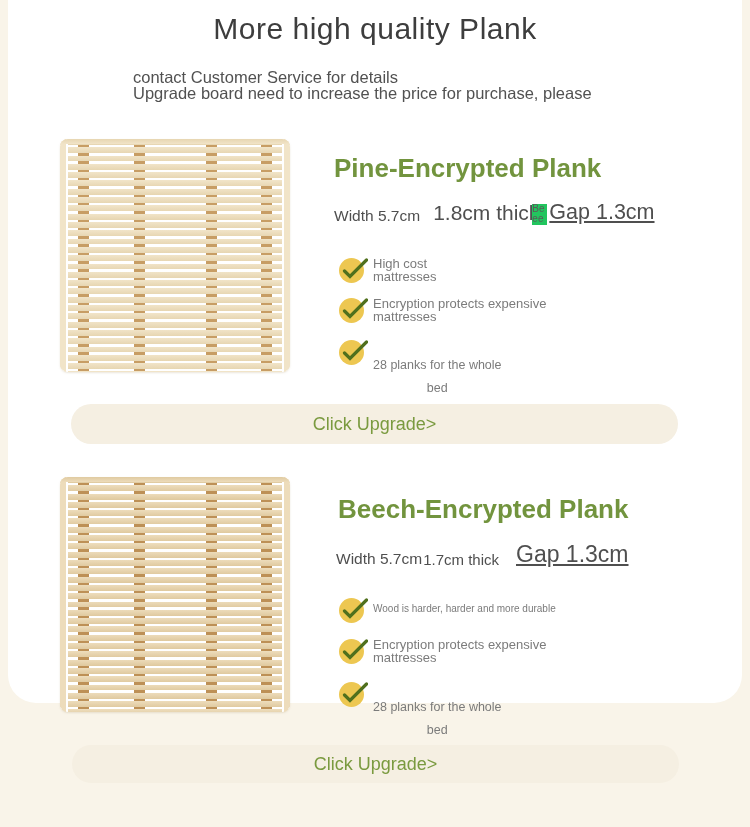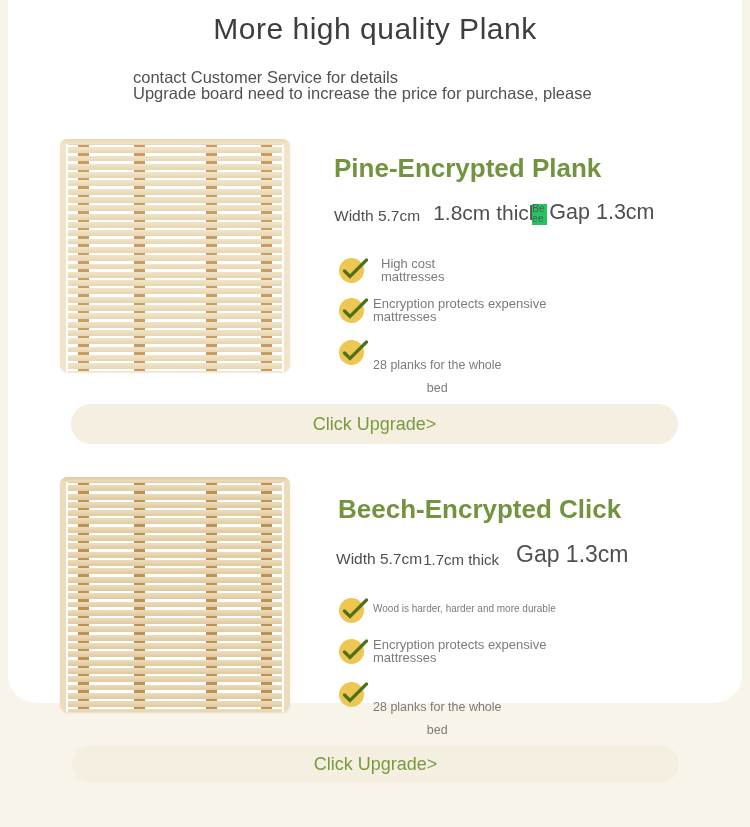--- a/index.html
+++ b/index.html
@@ -62,21 +62,21 @@
   .card-title {
     position:absolute; font-size:26px; font-weight:700;
     color:var(--accent-green,#72943e);
   }
   .spec {
     position:absolute; display:flex; align-items:flex-end; white-space:nowrap;
     color:var(--spec-text,#4f4f4f);
   }
   .spec-w { font-size:15.5px; }
   .spec-t { font-size:21px; margin-left:13px; }
-  .spec-g { font-size:21.5px; margin-left:2px; }
+  .spec-g { font-size:21.5px; margin-left:2px;text-decoration:underline; }
   .spec2 .spec-t { font-size:15px; margin-left:1px; }
   .spec2 .spec-g { font-size:23px; margin-left:17px; }
   .spec-overlay {
     position:relative; z-index:2; align-self:center;
     width:15px; height:21px; margin-left:-7px; margin-bottom:-4px;
     overflow:hidden; background:#22c55e;
     font-size:10px; line-height:10px; color:#5a5a5a;
   }
   .spec-overlay i { display:block; font-style:normal; }
 
@@ -97,21 +97,21 @@
     font-size:18px; color:var(--btn-green,#7a9a3f);
     display:flex; align-items:center; justify-content:center;
   }
   .cta1 { left:71px; top:404px; width:607px; height:40px; }
   .cta2 { left:72px; top:745px; width:607px; height:38px; border-radius:19px; }
 
   
   .plank1 { left:60px; top:139px; height:233px; }
   .title1 { left:334px; top:153px; }
   .spec1  { left:334px; top:200px; }
-  .c1-f1  { left:339px; top:257px;gap:8px; }
+  .c1-f1  { left:339px; top:257px; }
   .c1-f2  { left:339px; top:297px; }
   .c1-f3  { left:339px; top:339px; }
 
   .plank2 { left:60px; top:477px; height:235px; }
   .title2 { left:338px; top:494px; }
   .spec2  { left:336px; top:541px; }
   .c2-f1  { left:339px; top:597px; }
   .c2-f2  { left:339px; top:638px; }
   .c2-f3  { left:339px; top:681px; }
 </style>
@@ -187,21 +187,21 @@
   <div class="plank plank2">
     <div class="strap s1"></div>
     <div class="strap s2"></div>
     <div class="strap s3"></div>
     <div class="strap s4"></div>
     <div class="rail left"></div>
     <div class="rail right"></div>
     <div class="topedge"></div>
   </div>
 
-  <h2 class="card-title title2">Beech-Encrypted Click</h2>
+  <h2 class="card-title title2">Beech-Encrypted Plank</h2>
 
   <div class="spec spec2">
     <span class="spec-w">Width 5.7cm</span>
     <span class="spec-t">1.7cm thick</span>
     <span class="spec-g">Gap 1.3cm</span>
   </div>
 
   <div class="feature c2-f1">
     <svg class="check" viewBox="0 0 29 25">
       <circle cx="12.5" cy="12.5" r="12.5" style="fill:var(--yellow,#edc751)"></circle>

